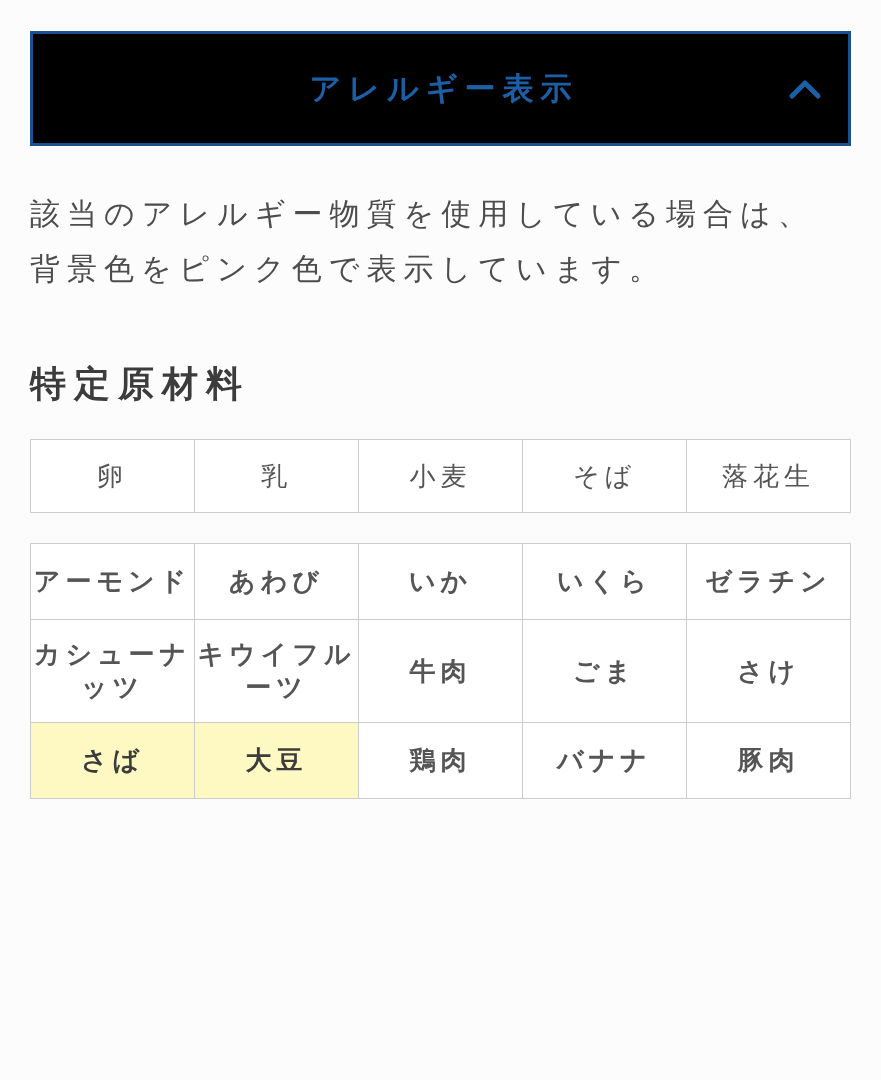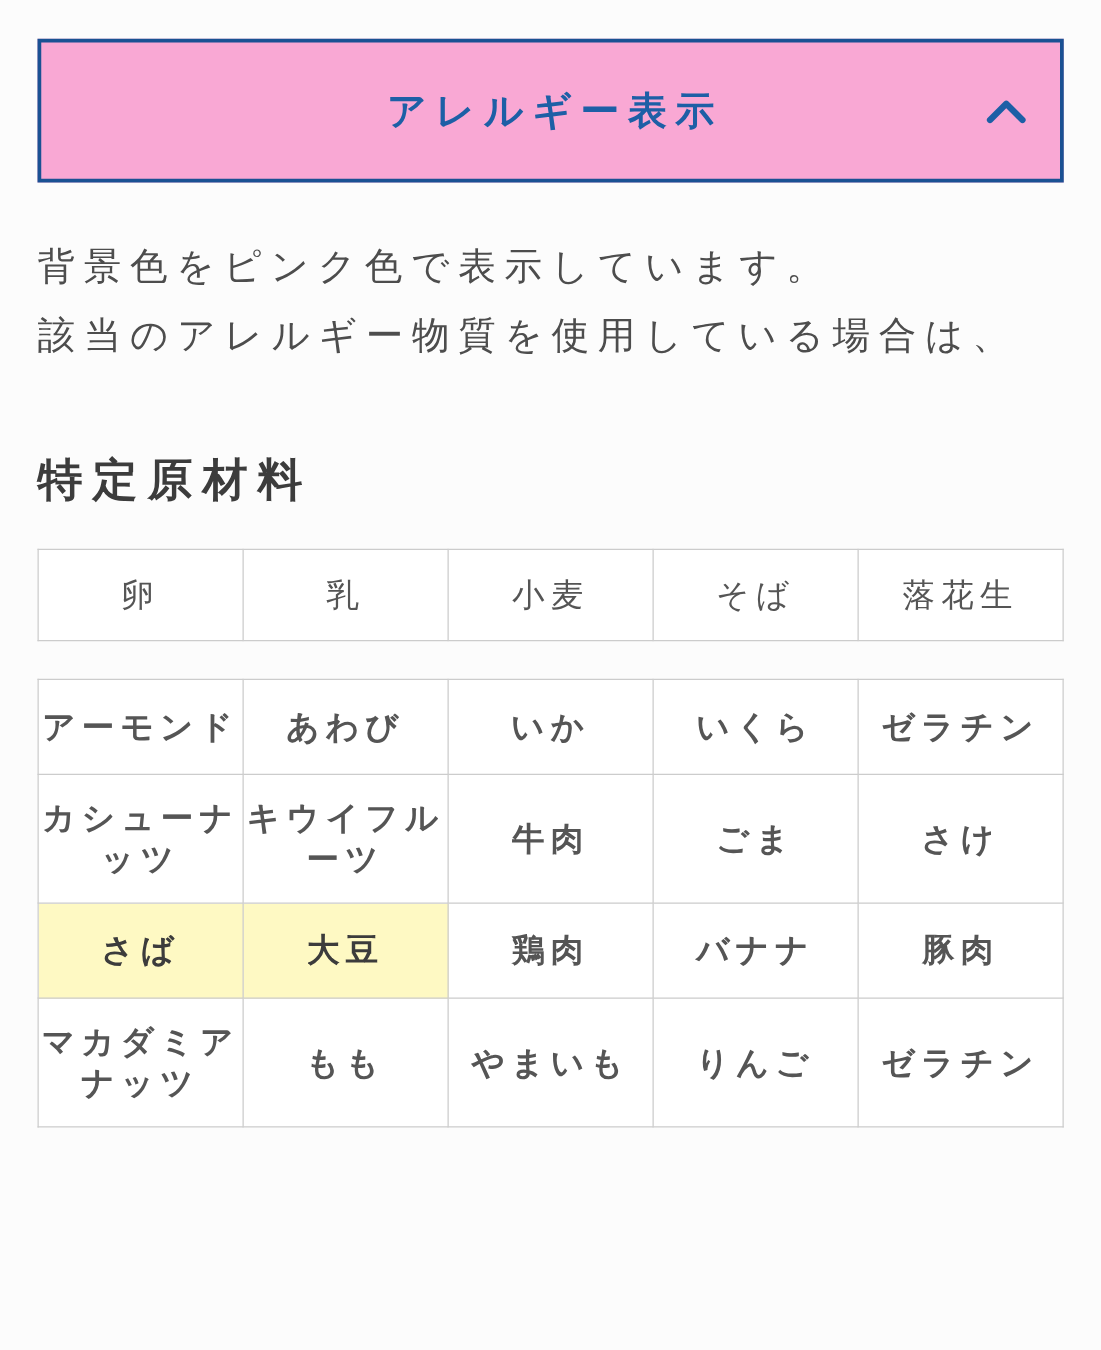--- a/index.html
+++ b/index.html
@@ -11,21 +11,21 @@
     font-family: "Liberation Sans", "DejaVu Sans", sans-serif;
     color: #4d4d4d;
   }
   .content { padding: 31px 30px 40px 30px; }
 
   
   .accordion {
     position: relative;
     height: 115px;
     border: 3px solid #1a5193;
-    background: #f9a8d4;
+    background: #000000;
     display: flex;
     align-items: center;
     justify-content: center;
     cursor: pointer;
   }
   .accordion-title {
     color: #1d5fa6;
     font-size: 31px;
     font-weight: bold;
     letter-spacing: 7px;
@@ -94,22 +94,22 @@
   <div class="accordion">
     <span class="accordion-title">アレルギー表示</span>
     <span class="chevron">
       <svg viewBox="0 0 34 22" fill="none" xmlns="http://www.w3.org/2000/svg">
         <polyline points="4,18 17,5 30,18" stroke="#1d5fa6" stroke-width="5" stroke-linecap="round" stroke-linejoin="round"></polyline>
       </svg>
     </span>
   </div>
 
   <div class="description">
+    <div>該当のアレルギー物質を使用している場合は、</div>
     <div>背景色をピンク色で表示しています。</div>
-    <div>該当のアレルギー物質を使用している場合は、</div>
   </div>
 
   <h2 class="section-heading">特定原材料</h2>
 
   <table class="allergen-table" id="table-1">
     <tbody>
       <tr>
         <td>卵</td>
         <td>乳</td>
         <td>小麦</td>
@@ -136,23 +136,16 @@
         <td>ごま</td>
         <td>さけ</td>
       </tr>
       <tr>
         <td class="highlight">さば</td>
         <td class="highlight">大豆</td>
         <td>鶏肉</td>
         <td>バナナ</td>
         <td>豚肉</td>
       </tr>
-      <tr>
-        <td>マカダミアナッツ</td>
-        <td>もも</td>
-        <td>やまいも</td>
-        <td>りんご</td>
-        <td>ゼラチン</td>
-      </tr>
     </tbody>
   </table>
 
 </div>
 
 </body></html>

